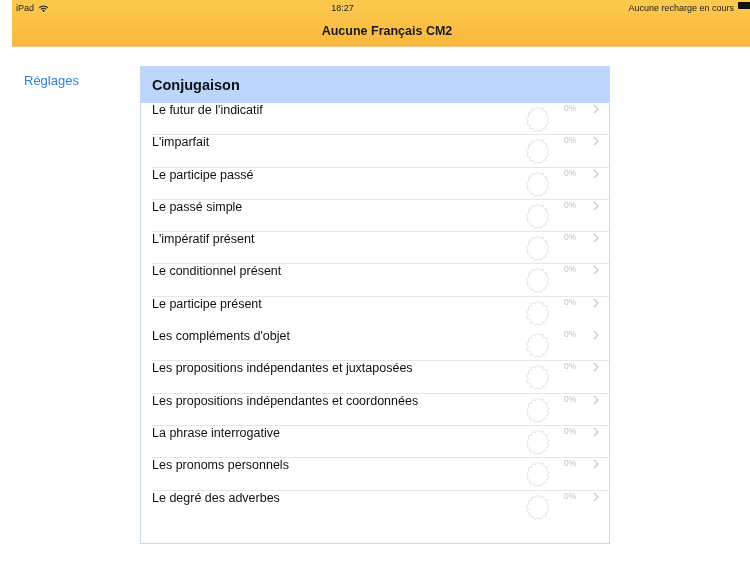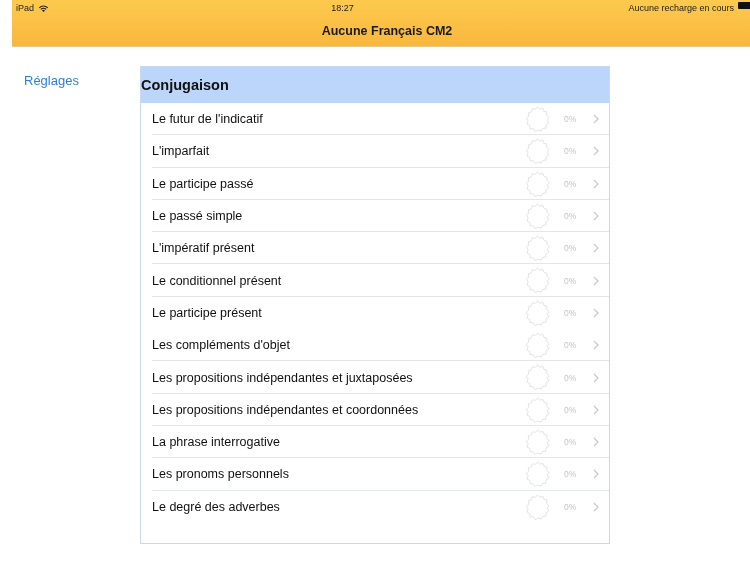--- a/index.html
+++ b/index.html
@@ -16,24 +16,24 @@
   .battery { width: 18px; height: 7px; background: #111; border-radius: 1px; position: relative; }
   .battery::after { content: ""; position: absolute; right: -2px; top: 2px; width: 2px; height: 3px; background: #111; }
   .wifi { width: 11px; height: 9px; }
   .app-title { position: absolute; top: 22px; left: 0; width: 750px; text-align: center; font-size: 12.5px; font-weight: bold; color: #1a1a1a; line-height: 18px; }
   .sidebar-link { position: absolute; left: 24px; top: 73px; font-size: 13px; color: #2f7fd8; cursor: pointer; }
   .table {
     position: absolute; left: 140px; top: 66px; width: 470px; height: 478px;
     border: 1px solid #c8d8f0; overflow: hidden; background: #fff;
   }
   .section-header {
-    height: 36px; background: #bcd6fb; 
+    height: 36px; background: #bcd6fb; padding-left: 11px;
     font-size: 14.5px; font-weight: bold; color: #111; line-height: 36px;
   }
-  .row { position: relative; height: 32.3px; display: flex; align-items: center; padding-left: 11px; cursor: pointer; }
+  .row { position: relative; height: 32.3px; display: flex; align-items: flex-start; padding-left: 11px; cursor: pointer; }
   .row::after { content: ""; position: absolute; left: 11px; right: 0; bottom: 0; height: 1px; background: #e3e6ea; }
   .row:last-child::after { display: none; }
   .row-label { font-size: 12.5px; color: #111; flex: 1; white-space: nowrap; }
   .badge { position: absolute; left: 382px; top: 2px; width: 29px; height: 29px; }
   .pct { position: absolute; left: 423px; font-size: 8.5px; color: #c4c4c4; }
   .chev { position: absolute; left: 451px; width: 8px; height: 12px; }
 </style>
 </head>
 <body>
 

